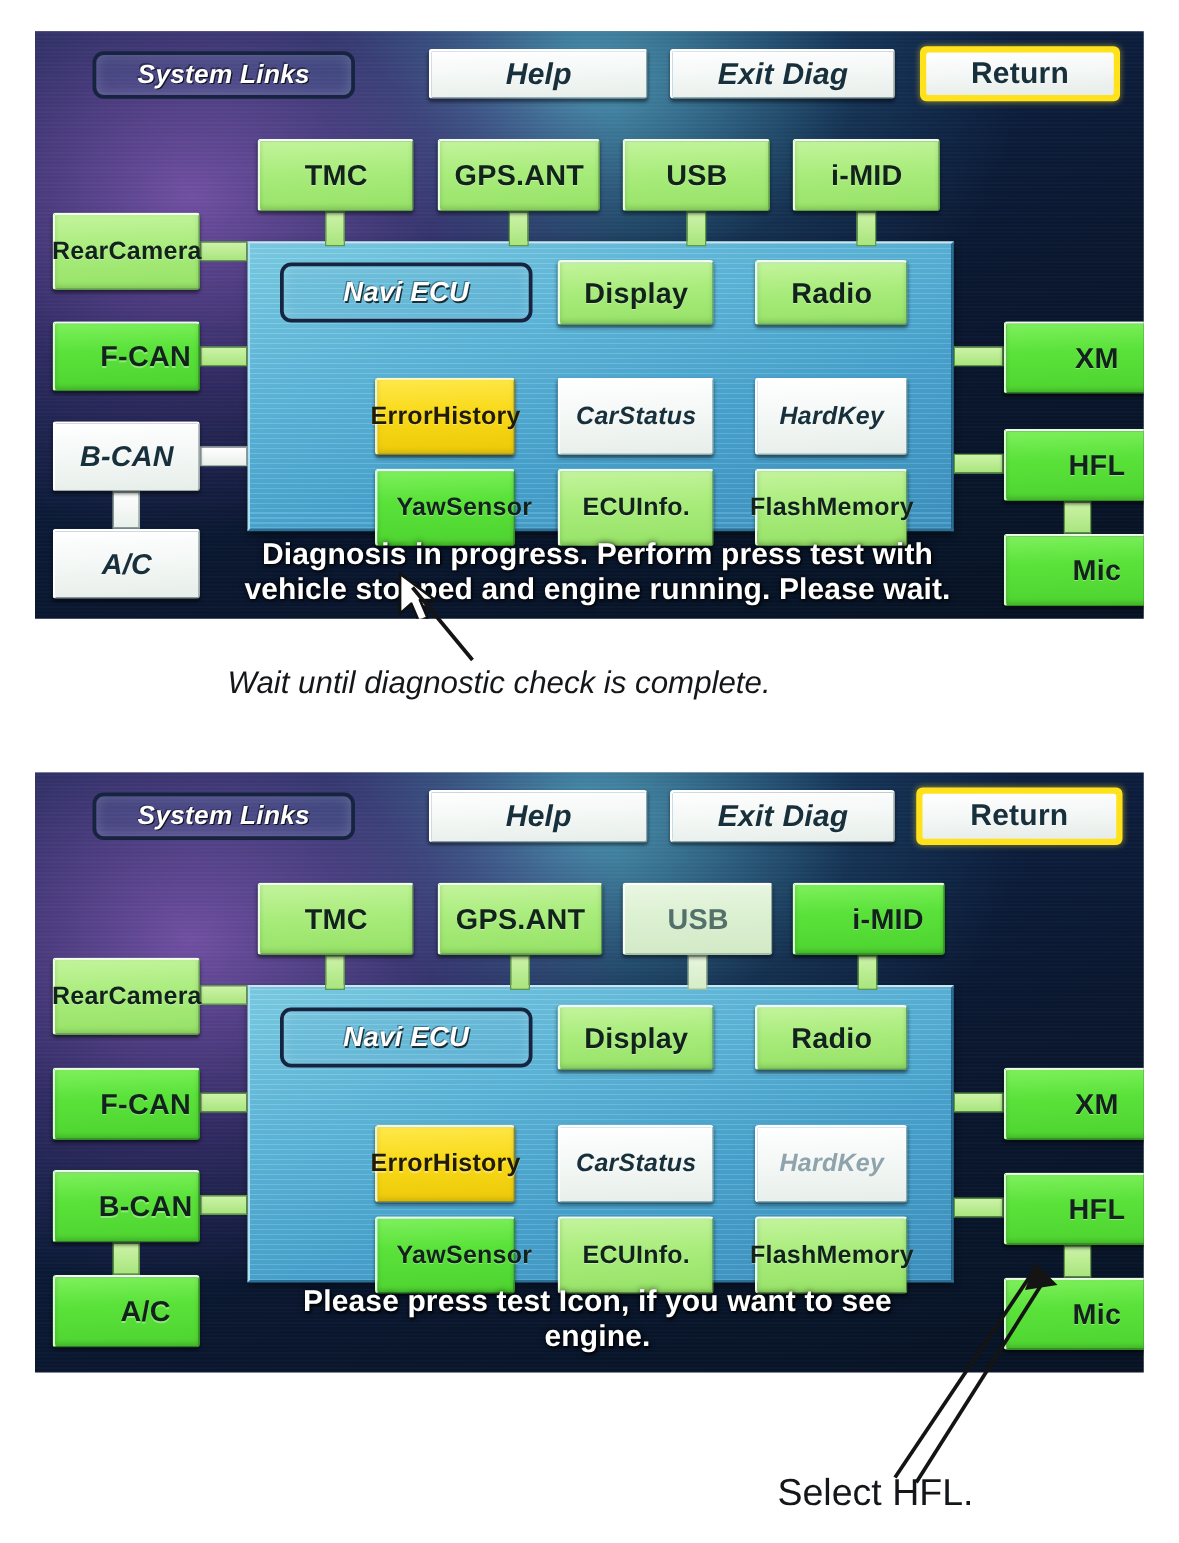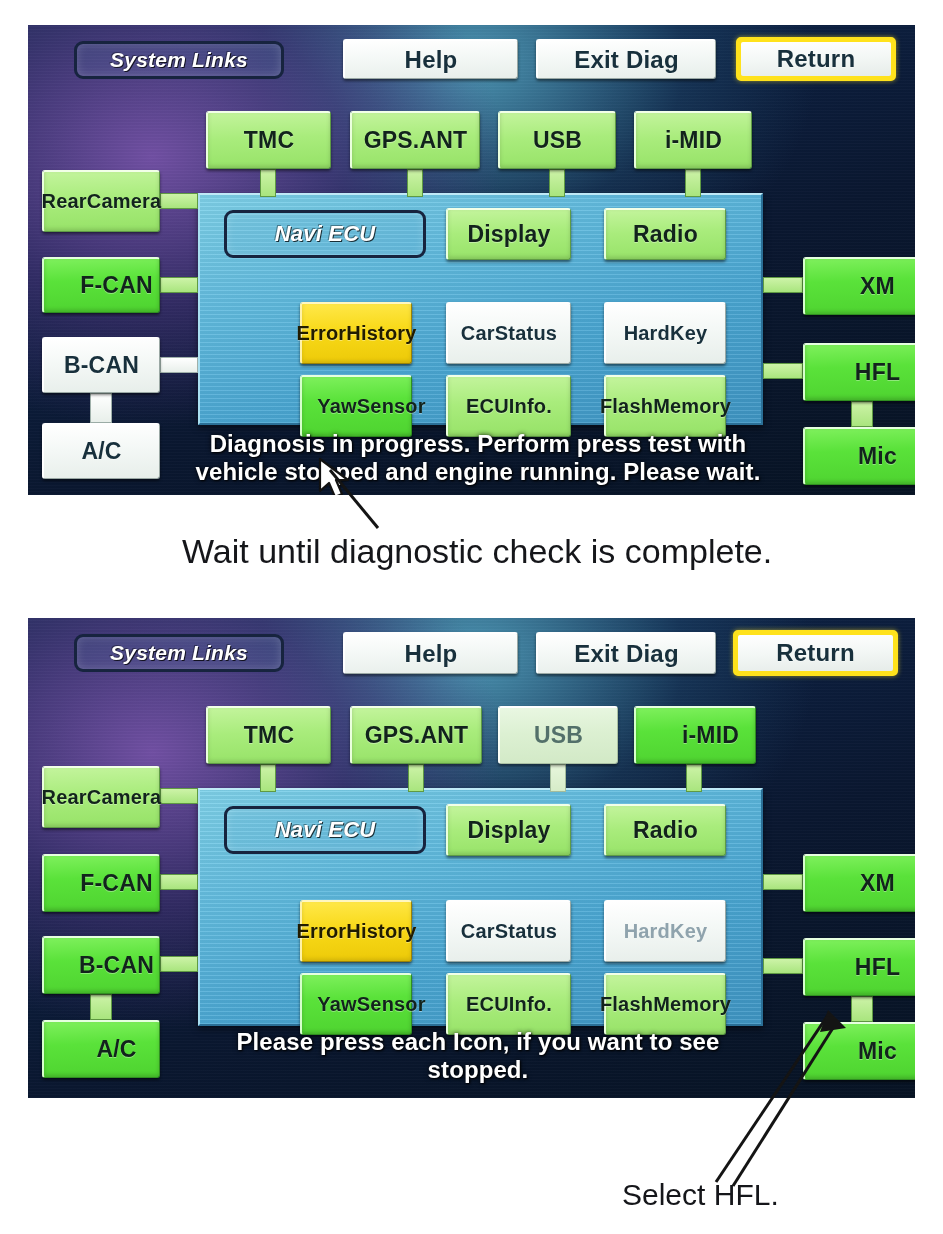--- a/index.html
+++ b/index.html
@@ -71,20 +71,21 @@
     box-shadow: 0 2px 3px rgba(0,0,0,0.5), inset 0 -2px 4px rgba(0,0,0,0.15);
   }
   
   .btn.white {
     background: linear-gradient(178deg, #ffffff 0%, #f4f8f6 45%, #e7eeea 100%);
     border: 1px solid #9aa8a4;
     border-top: 2px solid #ffffff;
     border-left: 2px solid #ffffff;
     box-shadow: 0 2px 3px rgba(0,0,0,0.5);
     color: #18303c;
+    font-style: italic;
   }
   
   .btn.washed {
     background: linear-gradient(178deg, #e9f7e2 0%, #dcf0d2 45%, #d2e9c6 100%);
     border: 1px solid #a9bfa2;
     border-top: 2px solid #ffffff;
     border-left: 2px solid #fbfff8;
     box-shadow: 0 2px 3px rgba(0,0,0,0.45);
     color: #53706a;
     text-shadow: none;
@@ -337,29 +338,29 @@
 
   <div class="btn green" style="left:775px; top:236px; width:118px; height:58px; font-size:23px;">XM</div>
   <div class="btn green" style="left:775px; top:320px; width:118px; height:58px; font-size:23px;">HFL</div>
   <div class="btn green" style="left:775px; top:404px; width:118px; height:58px; font-size:23px;">Mic</div>
 
   <div class="stub" style="left:735px; top:256px; width:40px; height:16px;"></div>
   <div class="stub" style="left:735px; top:340px; width:40px; height:16px;"></div>
   <div class="stub" style="left:823px; top:378px; width:22px; height:26px;"></div>
 
   <div class="status" style="left:140px; top:410px; width:620px; font-size:24px;">
-    <div>Please press each Icon, if you want to see</div>
-    <div>stopped.</div>
+    <div>Please press test Icon, if you want to see</div>
+    <div>engine.</div>
   </div>
 </div>
 
 <svg class="annot-svg" width="943" height="1234">
 
   <line x1="378" y1="528" x2="330" y2="470" stroke="#141414" stroke-width="3"></line>
 
   <line x1="716" y1="1182" x2="828" y2="1015" stroke="#141414" stroke-width="3"></line>
   <line x1="733" y1="1186" x2="838" y2="1020" stroke="#141414" stroke-width="3"></line>
   <polygon points="828,1010 846,1028 820,1032" fill="#141414"></polygon>
 </svg>
 
-<div class="annot" style="left:182px; top:532px; font-size:34px;">Wait until diagnostic check is complete.</div>
+<div class="annot" style="left:182px; top:532px; font-size:25px;font-style:italic;">Wait until diagnostic check is complete.</div>
 
 <div class="annot" style="left:622px; top:1178px; font-size:30px;">Select HFL.</div>
 
 </body></html>

